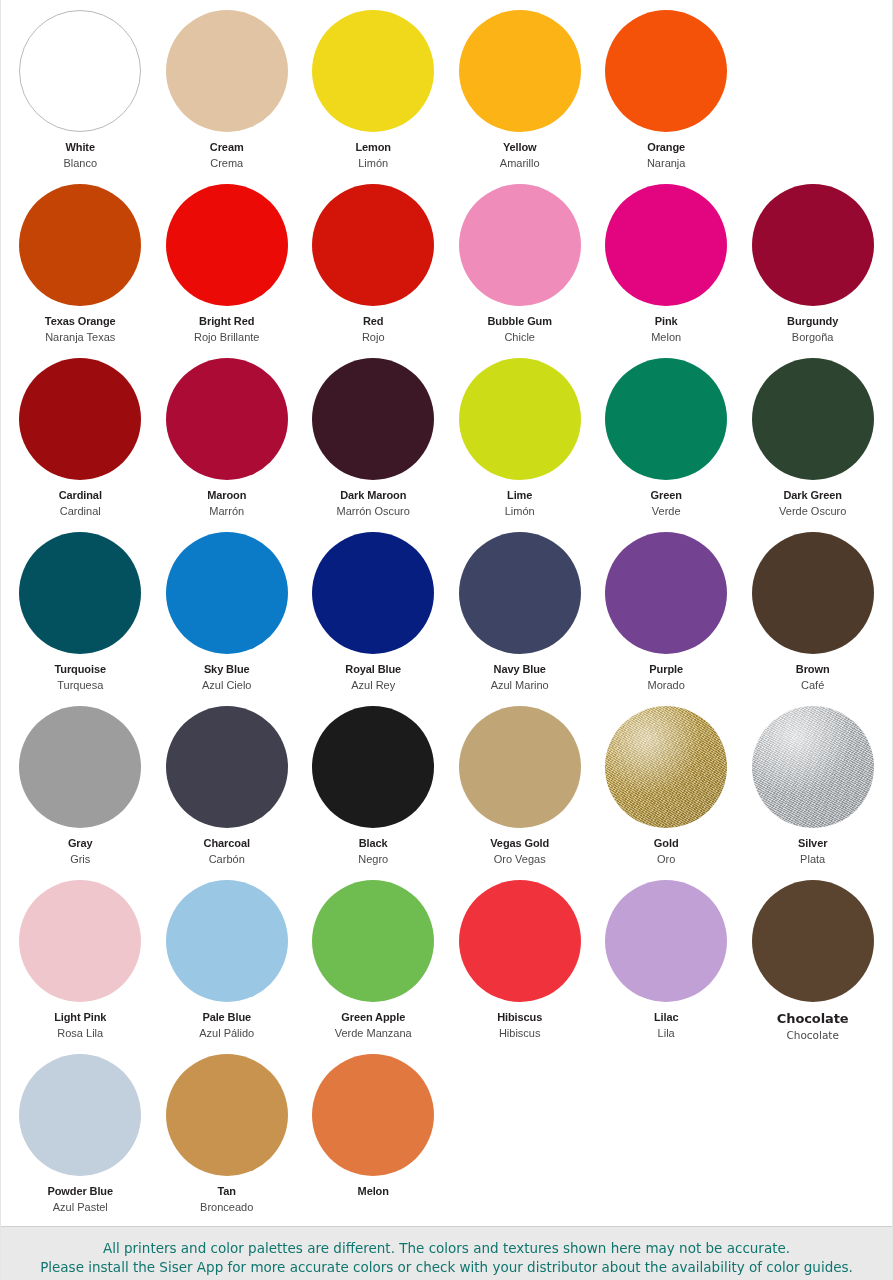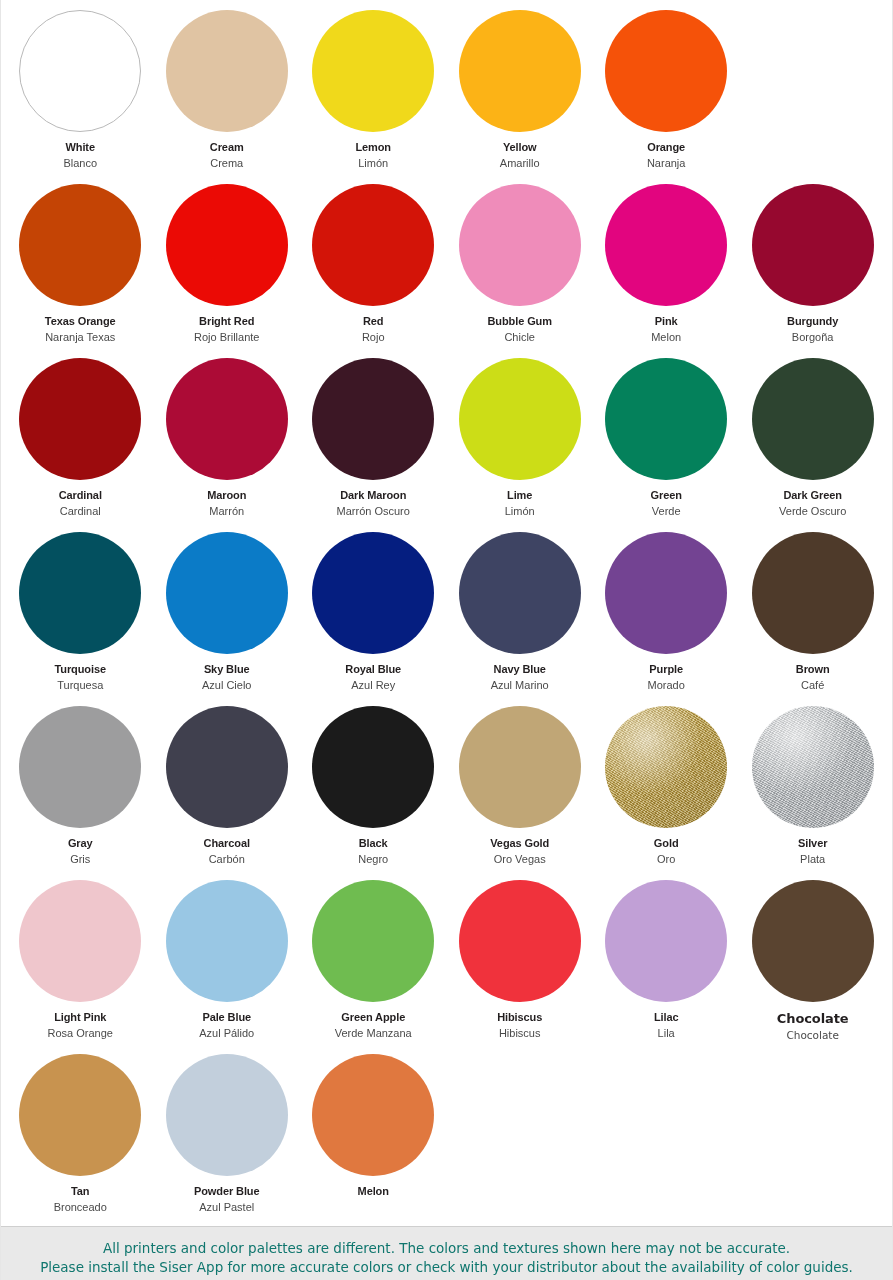--- a/index.html
+++ b/index.html
@@ -343,21 +343,21 @@
             <div class="name-en">Silver</div>
             <div class="name-es">Plata</div>
           </div>
         </div>
       </div>
       <div class="swatch-row">
         <div class="swatch-cell">
           <div class="dot" style="background: rgb(239, 198, 204);"></div>
           <div class="labels">
             <div class="name-en">Light Pink</div>
-            <div class="name-es">Rosa Orange</div>
+            <div class="name-es">Rosa Lila</div>
           </div>
         </div>
         <div class="swatch-cell">
           <div class="dot" style="background: rgb(153, 199, 228);"></div>
           <div class="labels">
             <div class="name-en">Pale Blue</div>
             <div class="name-es">Azul Pálido</div>
           </div>
         </div>
         <div class="swatch-cell">
@@ -384,31 +384,31 @@
         <div class="swatch-cell alt-type">
           <div class="dot" style="background: rgb(90, 68, 48);"></div>
           <div class="labels">
             <div class="name-en">Chocolate</div>
             <div class="name-es">Chocolate</div>
           </div>
         </div>
       </div>
       <div class="swatch-row">
         <div class="swatch-cell">
+          <div class="dot" style="background: rgb(194, 207, 220);"></div>
+          <div class="labels">
+            <div class="name-en">Powder Blue</div>
+            <div class="name-es">Azul Pastel</div>
+          </div>
+        </div>
+        <div class="swatch-cell">
           <div class="dot" style="background: rgb(200, 147, 79);"></div>
           <div class="labels">
             <div class="name-en">Tan</div>
             <div class="name-es">Bronceado</div>
-          </div>
-        </div>
-        <div class="swatch-cell">
-          <div class="dot" style="background: rgb(194, 207, 220);"></div>
-          <div class="labels">
-            <div class="name-en">Powder Blue</div>
-            <div class="name-es">Azul Pastel</div>
           </div>
         </div>
         <div class="swatch-cell">
           <div class="dot" style="background: rgb(224, 120, 63);"></div>
           <div class="labels">
             <div class="name-en">Melon</div>
           </div>
         </div>
         <div class="swatch-cell empty"></div>
         <div class="swatch-cell empty"></div>

